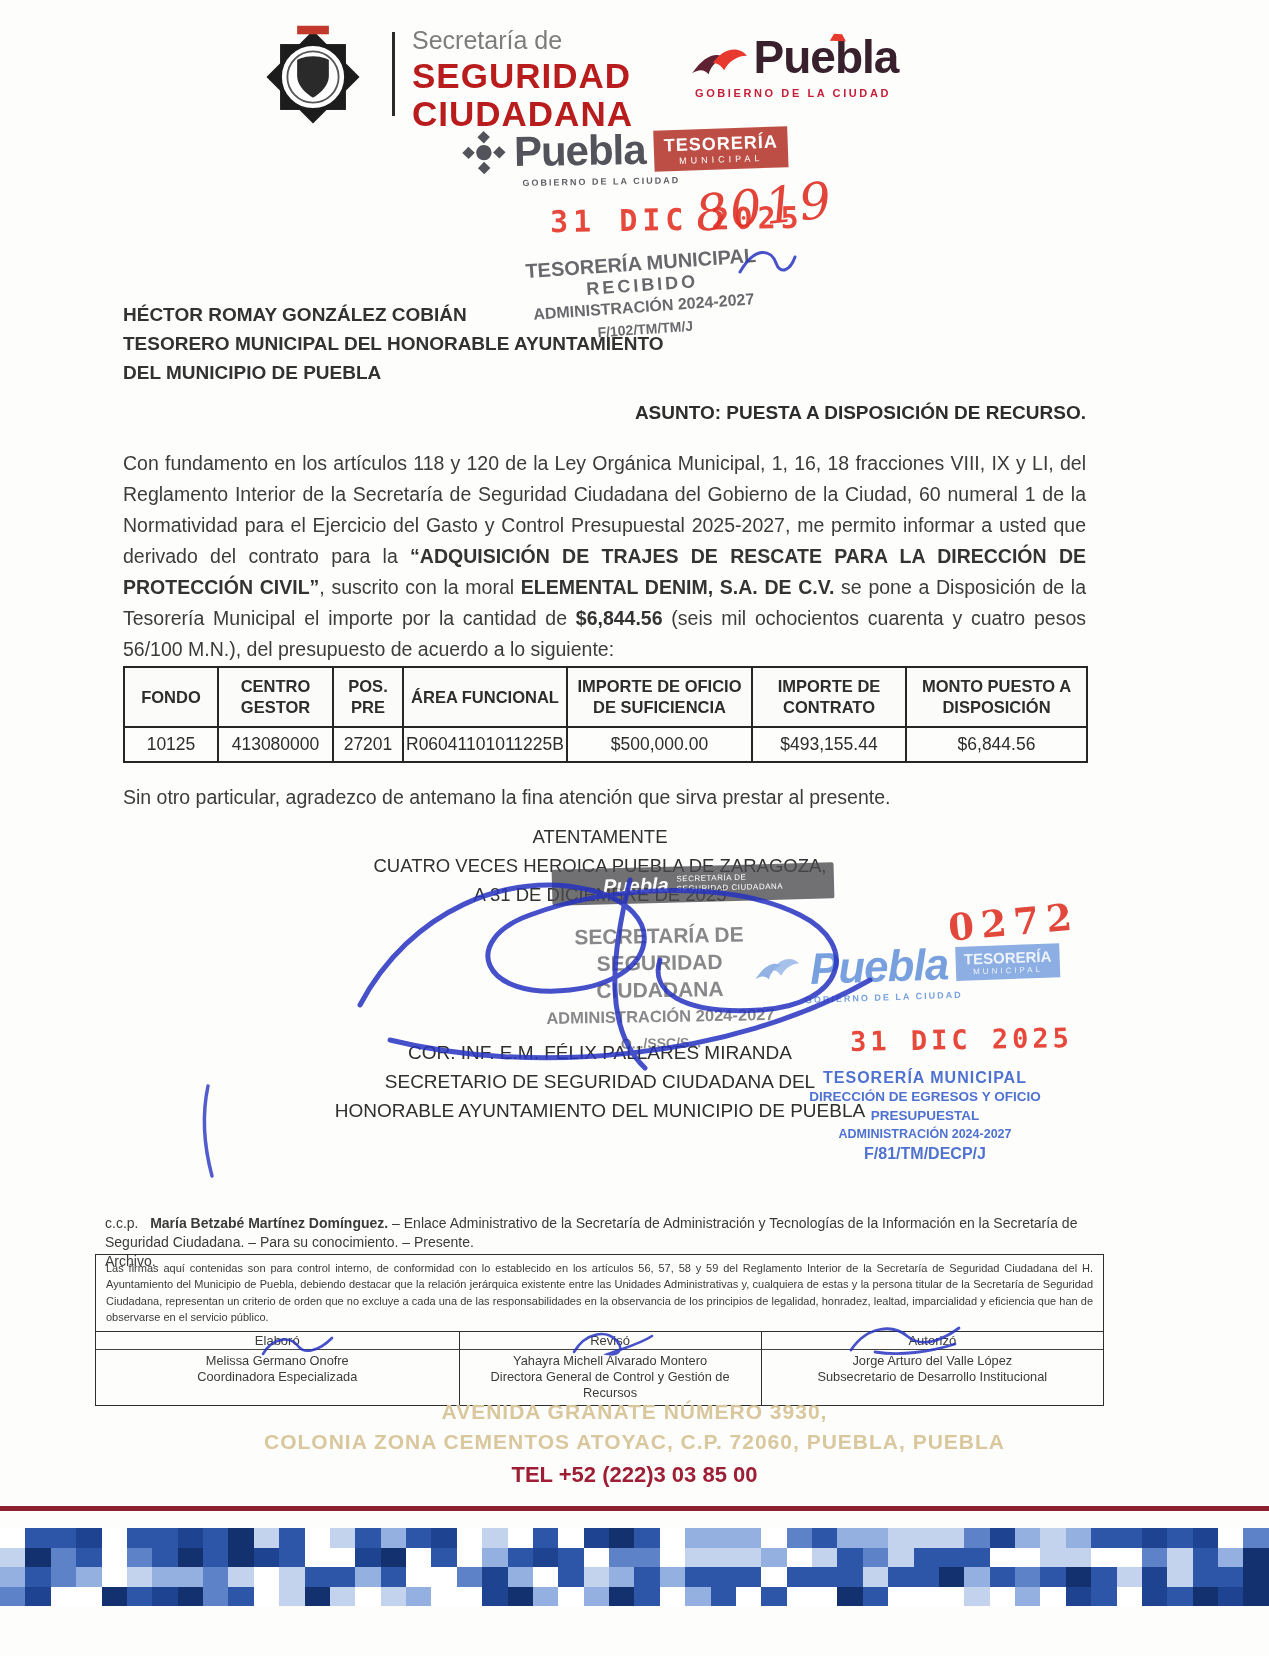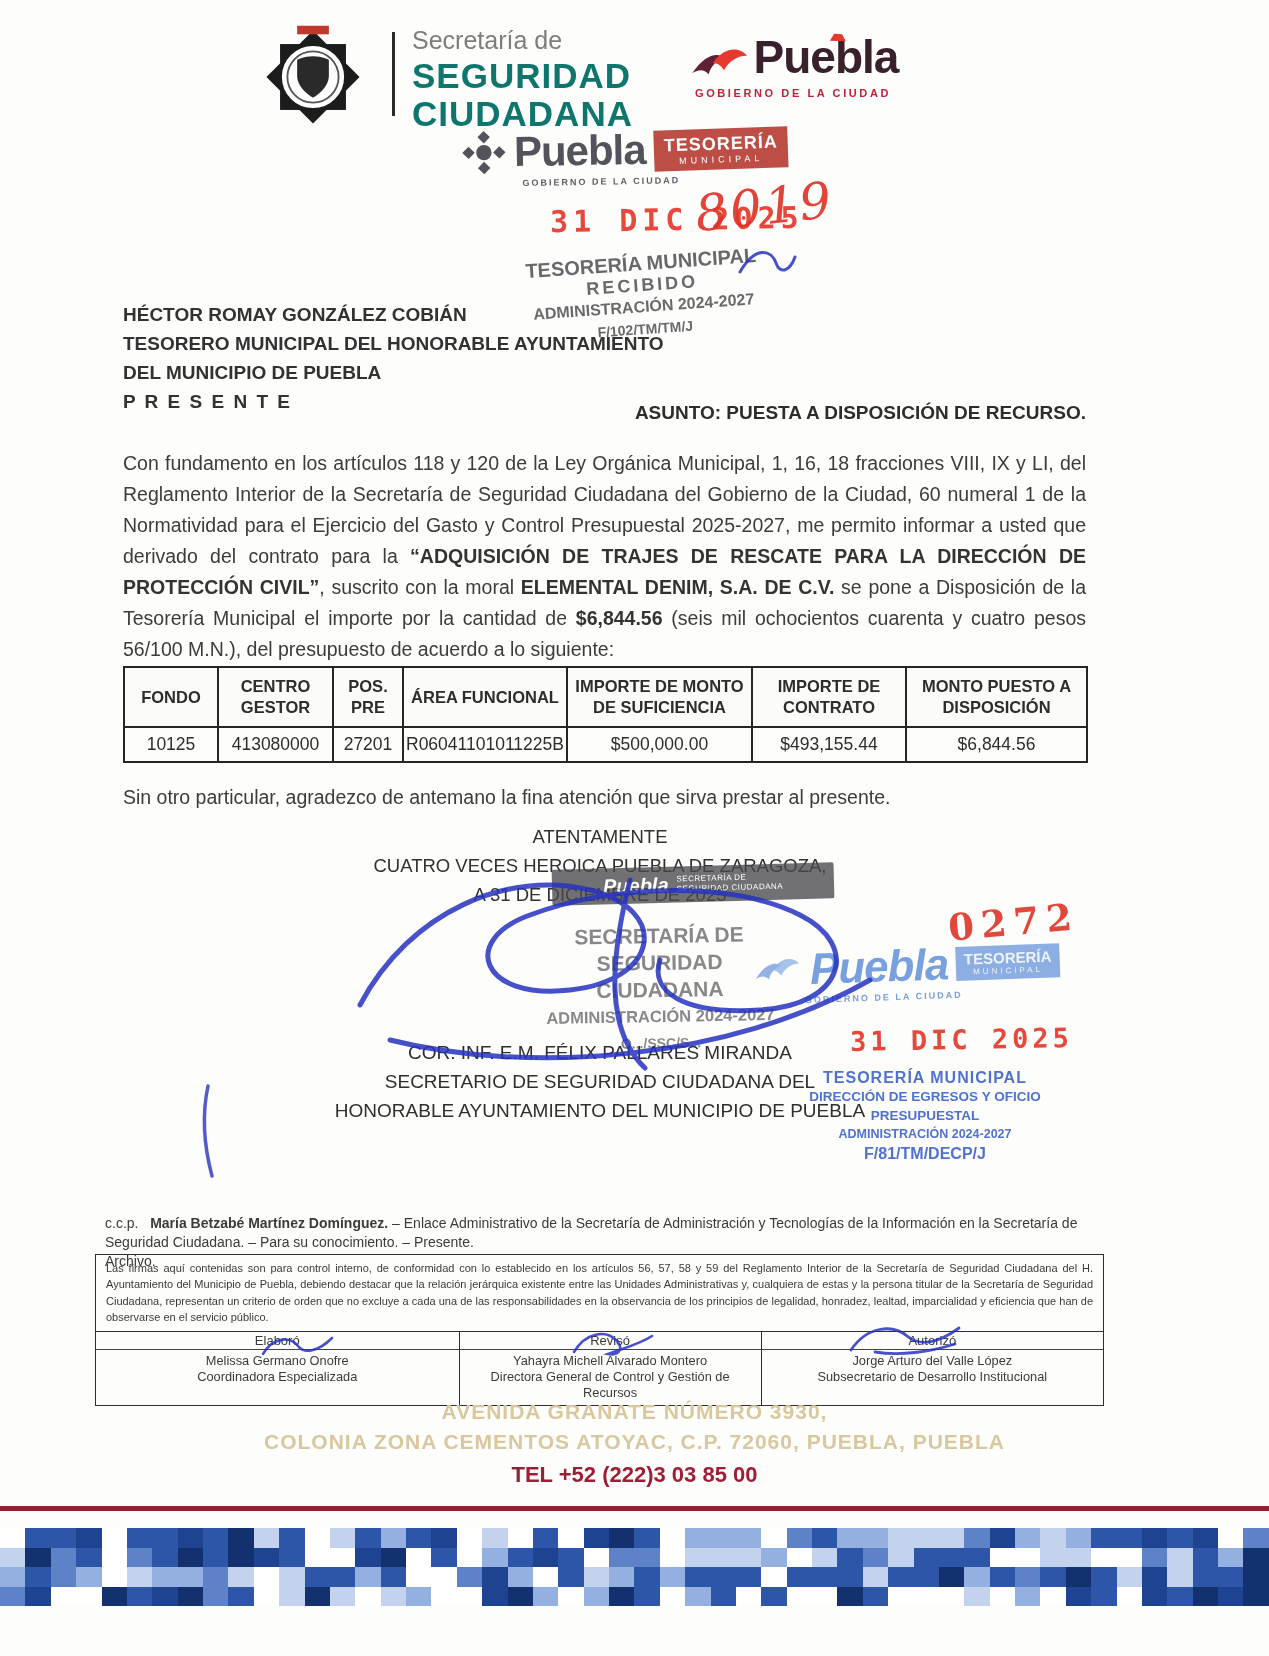--- a/index.html
+++ b/index.html
@@ -5,21 +5,21 @@
   *{margin:0;padding:0;box-sizing:border-box}
   body{background:#9a9a9a;font-family:"Liberation Sans",sans-serif}
   .page{position:relative;width:1269px;height:1656px;margin:0 auto;background:#fdfdfb;color:#3a3a3a;overflow:hidden}
   .abs{position:absolute}
 
   
   .badge{left:252px;top:16px;width:122px;height:122px}
   .hdr-divider{left:392px;top:32px;width:3px;height:84px;background:#2b2b2b}
   .ssc-block{left:412px;top:28px;line-height:1}
   .ssc-line1{font-size:25px;color:#7d7d7d;margin-bottom:4px}
-  .ssc-line2,.ssc-line3{font-size:35px;font-weight:bold;color:#0f766e;letter-spacing:1px;line-height:38px}
+  .ssc-line2,.ssc-line3{font-size:35px;font-weight:bold;color:#b91c1c;letter-spacing:1px;line-height:38px}
   .puebla-logo{left:668px;top:30px;width:250px;text-align:center}
   .puebla-row{display:flex;align-items:flex-end;justify-content:center;gap:4px}
   .puebla-word{font-size:46px;font-weight:bold;color:#38202c;letter-spacing:-1px;position:relative}
   .puebla-accent{position:absolute;top:2px;right:52px;width:16px;height:9px;border-left:4px solid transparent;border-right:4px solid transparent;border-bottom:7px solid #e8392f;transform:rotate(2deg)}
   .puebla-tagline{font-size:11px;font-weight:bold;color:#c5203a;letter-spacing:2.6px;margin-top:3px}
 
   
   .tes-stamp{left:462px;top:126px;width:345px;opacity:.88;transform:rotate(-1deg)}
   .tes-row{display:flex;align-items:center;gap:8px}
   .tes-word{font-size:42px;font-weight:bold;color:#3c3d45;letter-spacing:-1px}
@@ -177,21 +177,20 @@
 
   <svg class="abs pen-squiggle sig" viewBox="0 0 64 42">
     <path d="M5 32 C 20 6 36 9 41 23 C 45 35 55 31 60 17" fill="none" stroke="#2733c0" stroke-width="3" stroke-linecap="round" opacity="0.85"></path>
   </svg>
 
 
   <div class="abs addressee">
     <div>HÉCTOR ROMAY GONZÁLEZ COBIÁN</div>
     <div>TESORERO MUNICIPAL DEL HONORABLE AYUNTAMIENTO</div>
     <div>DEL MUNICIPIO DE PUEBLA</div>
-    <div class="presente">P R E S E N T E</div>
   </div>
 
   <div class="abs subject">ASUNTO: PUESTA A DISPOSICIÓN DE RECURSO.</div>
 
   <p class="abs body-par"><span>Con fundamento en los artículos 118 y 120 de la Ley Orgánica Municipal, 1, 16, 18 fracciones VIII, IX y LI, del Reglamento Interior de la Secretaría de Seguridad Ciudadana del Gobierno de la Ciudad, 60 numeral 1 de la Normatividad para el Ejercicio del Gasto y Control Presupuestal 2025-2027, me permito informar a usted que derivado del contrato para la </span><b>“ADQUISICIÓN DE TRAJES DE RESCATE PARA LA DIRECCIÓN DE PROTECCIÓN CIVIL”</b><span>, suscrito con la moral </span><b>ELEMENTAL DENIM, S.A. DE C.V.</b><span> se pone a Disposición de la Tesorería Municipal el importe por la cantidad de </span><b>$6,844.56</b><span> (seis mil ochocientos cuarenta y cuatro pesos 56/100 M.N.), del presupuesto de acuerdo a lo siguiente:</span></p>
 
   <table class="fin-table">
     <colgroup>
       <col style="width:94px">
         <col style="width:115px">
@@ -202,21 +201,21 @@
         <col style="width:181px">
     </colgroup>
     <thead>
       <tr>
         <th>FONDO</th>
         <th>CENTRO
 GESTOR</th>
         <th>POS.
 PRE</th>
         <th>ÁREA FUNCIONAL</th>
-        <th>IMPORTE DE MONTO
+        <th>IMPORTE DE OFICIO
 DE SUFICIENCIA</th>
         <th>IMPORTE DE
 CONTRATO</th>
         <th>MONTO PUESTO A
 DISPOSICIÓN</th>
       </tr>
     </thead>
     <tbody>
       <tr>
         <td>10125</td>

